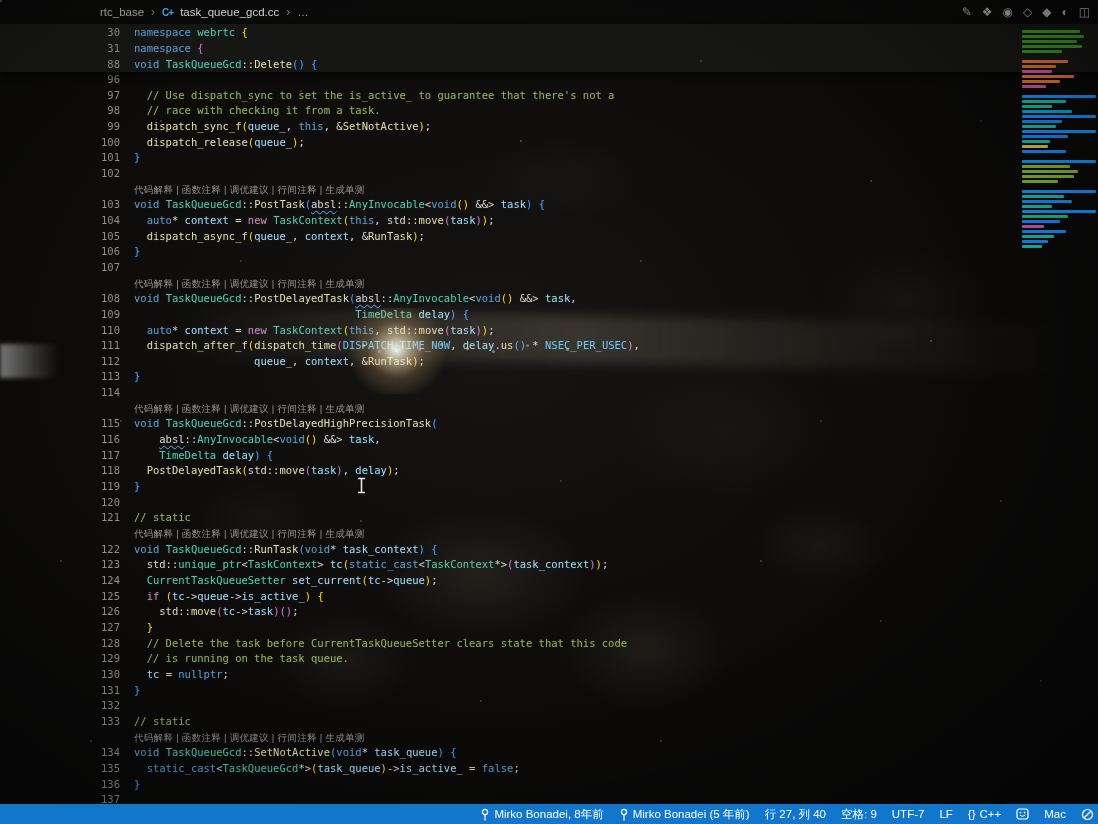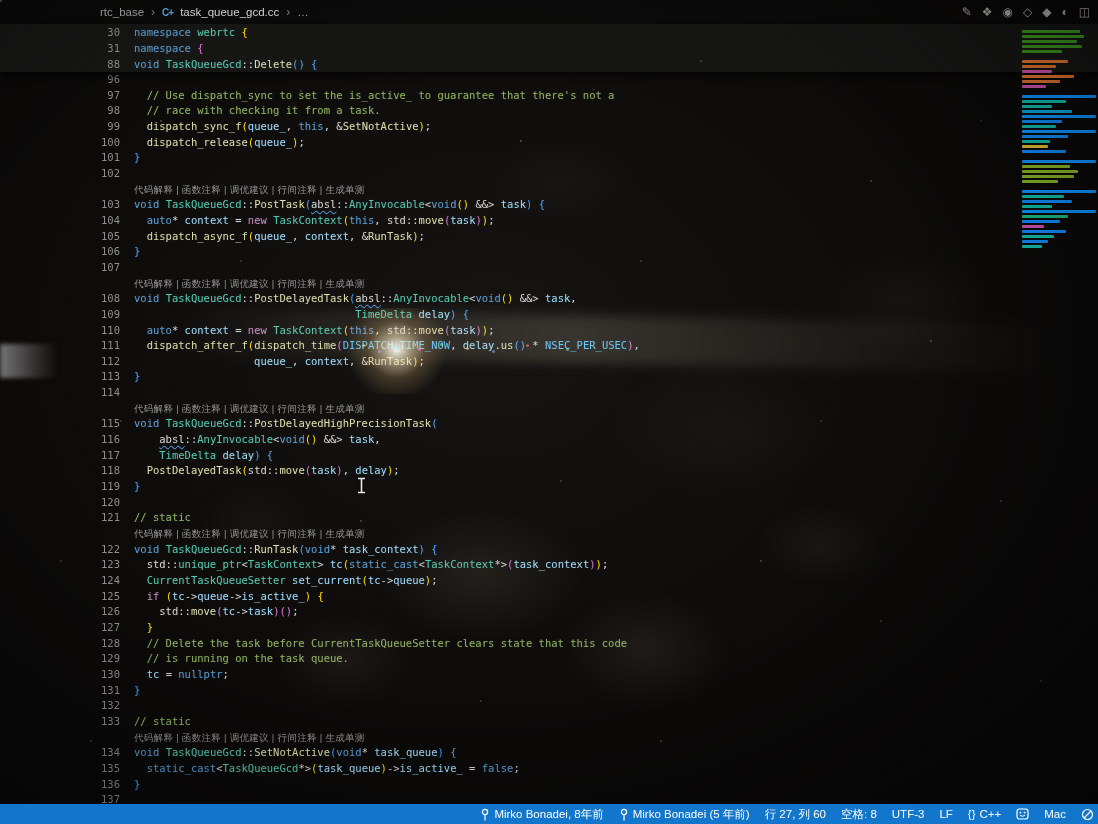--- a/index.html
+++ b/index.html
@@ -233,23 +233,23 @@
       </svg>
       <span>Mirko Bonadei, 8年前</span>
     </span>
     <span class="sb-item">
       <svg width="10" height="13" viewBox="0 0 10 13">
         <circle cx="5" cy="4" r="2.6" fill="none" stroke="#fff" stroke-width="1.2"></circle>
         <line x1="5" y1="6.8" x2="5" y2="12.5" stroke="#fff" stroke-width="1.2"></line>
       </svg>
       <span>Mirko Bonadei (5 年前)</span>
     </span>
-    <span class="sb-item">行 27, 列 60</span>
-    <span class="sb-item">空格: 8</span>
-    <span class="sb-item">UTF-3</span>
+    <span class="sb-item">行 27, 列 40</span>
+    <span class="sb-item">空格: 9</span>
+    <span class="sb-item">UTF-7</span>
     <span class="sb-item">LF</span>
     <span class="sb-item">
       <span>{}</span>
       <span>C++</span>
     </span>
     <span class="sb-item">
       <svg width="13" height="12" viewBox="0 0 13 12">
         <rect x="1" y="1" width="11" height="10" rx="2.5" fill="none" stroke="#fff" stroke-width="1.2"></rect>
         <circle cx="4.4" cy="4.6" r="0.9" fill="#fff"></circle>
         <circle cx="8.6" cy="4.6" r="0.9" fill="#fff"></circle>

